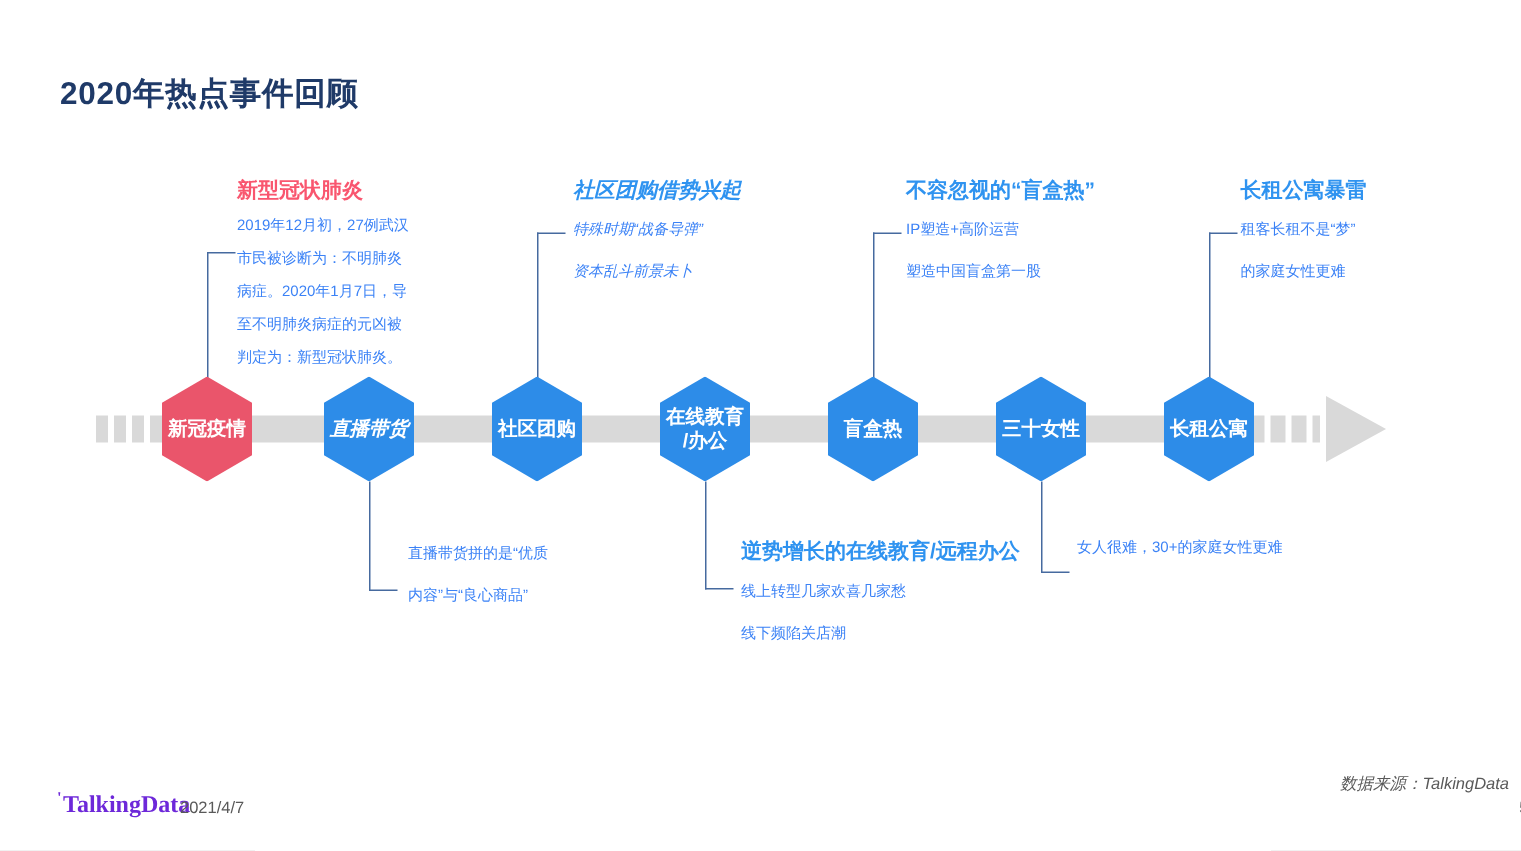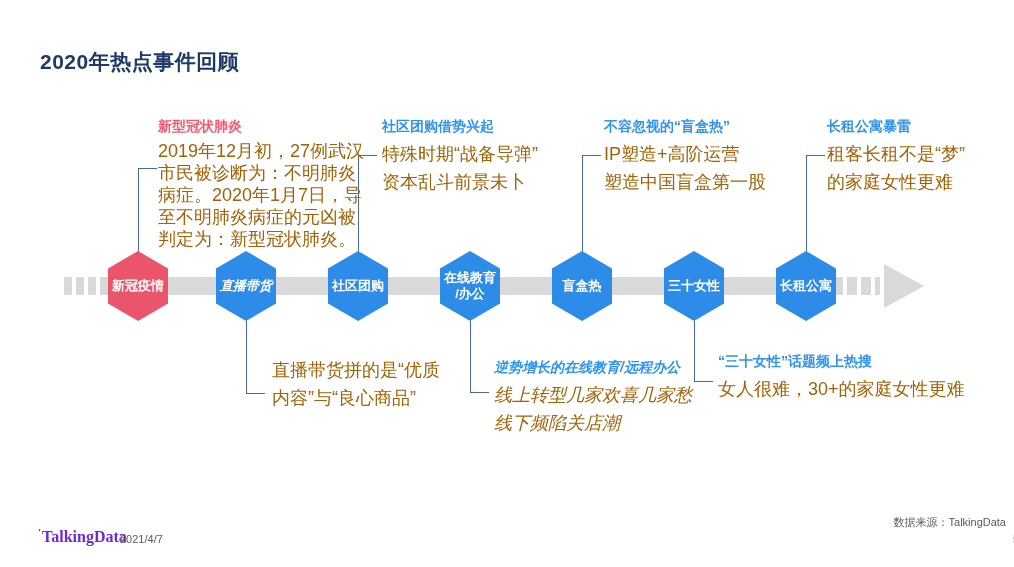--- a/index.html
+++ b/index.html
@@ -27,28 +27,28 @@
   .hex.red  { background:#ea556b; }
   .hex.blue { background:#2d8ce8; }
   
   .conn-top    { position:absolute; width:18px; border-left:1.5px solid #466a9f; border-top:1.5px solid #466a9f; }
   .conn-bottom { position:absolute; width:18px; border-left:1.5px solid #466a9f; border-bottom:1.5px solid #466a9f; }
   
   .note { position:absolute; white-space:nowrap; }
   .note .nt { font-size:14px; font-weight:bold; line-height:18px; margin-bottom:5px; }
   .note.red  .nt { color:#f9566f; }
   .note.blue .nt { color:#2f93f0; }
-  .note .nl { font-size:18px; color:#a16207; }
+  .note .nl { font-size:10px; color:#3b82f6; }
   .lh22 .nl { line-height:22px; }
   .lh28 .nl { line-height:28px; }
   
   .logo { position:absolute; left:38px; top:526px; font-size:16px; font-weight:bold; color:#6d28d9;font-family:Liberation Serif, serif; }
   .logo .tick { font-size:11px; vertical-align:6px; margin-right:1px; }
   .f-date { position:absolute; left:120px; top:533px; font-size:11px; color:#595959; }
-  .f-src  { position:absolute; right:49px; top:515px; font-size:11px; color:#595959; }
+  .f-src  { position:absolute; right:49px; top:515px; font-size:11px; font-style:italic; color:#595959; }
   .f-page { position:absolute; right:36px; top:533px; font-size:11px; color:#595959; }
 </style>
 </head>
 <body>
 
 <div class="slide">
 
   <div class="page-title">2020年热点事件回顾</div>
 
   <div class="conn-top" style="left:138px; top:168px; height:84px;"></div>
@@ -98,47 +98,46 @@
   </div>
 
   <div class="note red lh22" style="left:158px; top:117px;">
     <div class="nt">新型冠状肺炎</div>
     <div class="nl">2019年12月初，27例武汉</div>
     <div class="nl">市民被诊断为：不明肺炎</div>
     <div class="nl">病症。2020年1月7日，导</div>
     <div class="nl">至不明肺炎病症的元凶被</div>
     <div class="nl">判定为：新型冠状肺炎。</div>
   </div>
-  <div class="note blue lh28" style="left:382px; top:117px;">
+  <div class="note blue lh28" style="left:382px; top:117px;font-style:italic;">
     <div class="nt">社区团购借势兴起</div>
     <div class="nl">特殊时期“战备导弹”</div>
     <div class="nl">资本乱斗前景未卜</div>
   </div>
   <div class="note blue lh28" style="left:604px; top:117px;">
     <div class="nt">不容忽视的“盲盒热”</div>
     <div class="nl">IP塑造+高阶运营</div>
     <div class="nl">塑造中国盲盒第一股</div>
   </div>
   <div class="note blue lh28" style="left:827px; top:117px;">
     <div class="nt">长租公寓暴雷</div>
     <div class="nl">租客长租不是“梦”</div>
     <div class="nl">的家庭女性更难</div>
   </div>
 
   <div class="note blue lh28" style="left:272px; top:356px;">
     <div class="nl">直播带货拼的是“优质</div>
     <div class="nl">内容”与“良心商品”</div>
   </div>
-  <div class="note blue lh28" style="left:494px; top:358px;font-style:italic;">
+  <div class="note blue lh28" style="left:494px; top:358px;">
     <div class="nt">逆势增长的在线教育/远程办公</div>
     <div class="nl">线上转型几家欢喜几家愁</div>
     <div class="nl">线下频陷关店潮</div>
   </div>
   <div class="note blue lh28" style="left:718px; top:352px;">
-    <div class="nt">“三十女性”话题频上热搜</div>
     <div class="nl">女人很难，30+的家庭女性更难</div>
   </div>
 
   <div class="logo"><span class="tick">'</span><span>TalkingData</span></div>
   <div class="f-date">2021/4/7</div>
   <div class="f-src">数据来源：TalkingData</div>
   <div class="f-page">5</div>
 
 </div>
 

